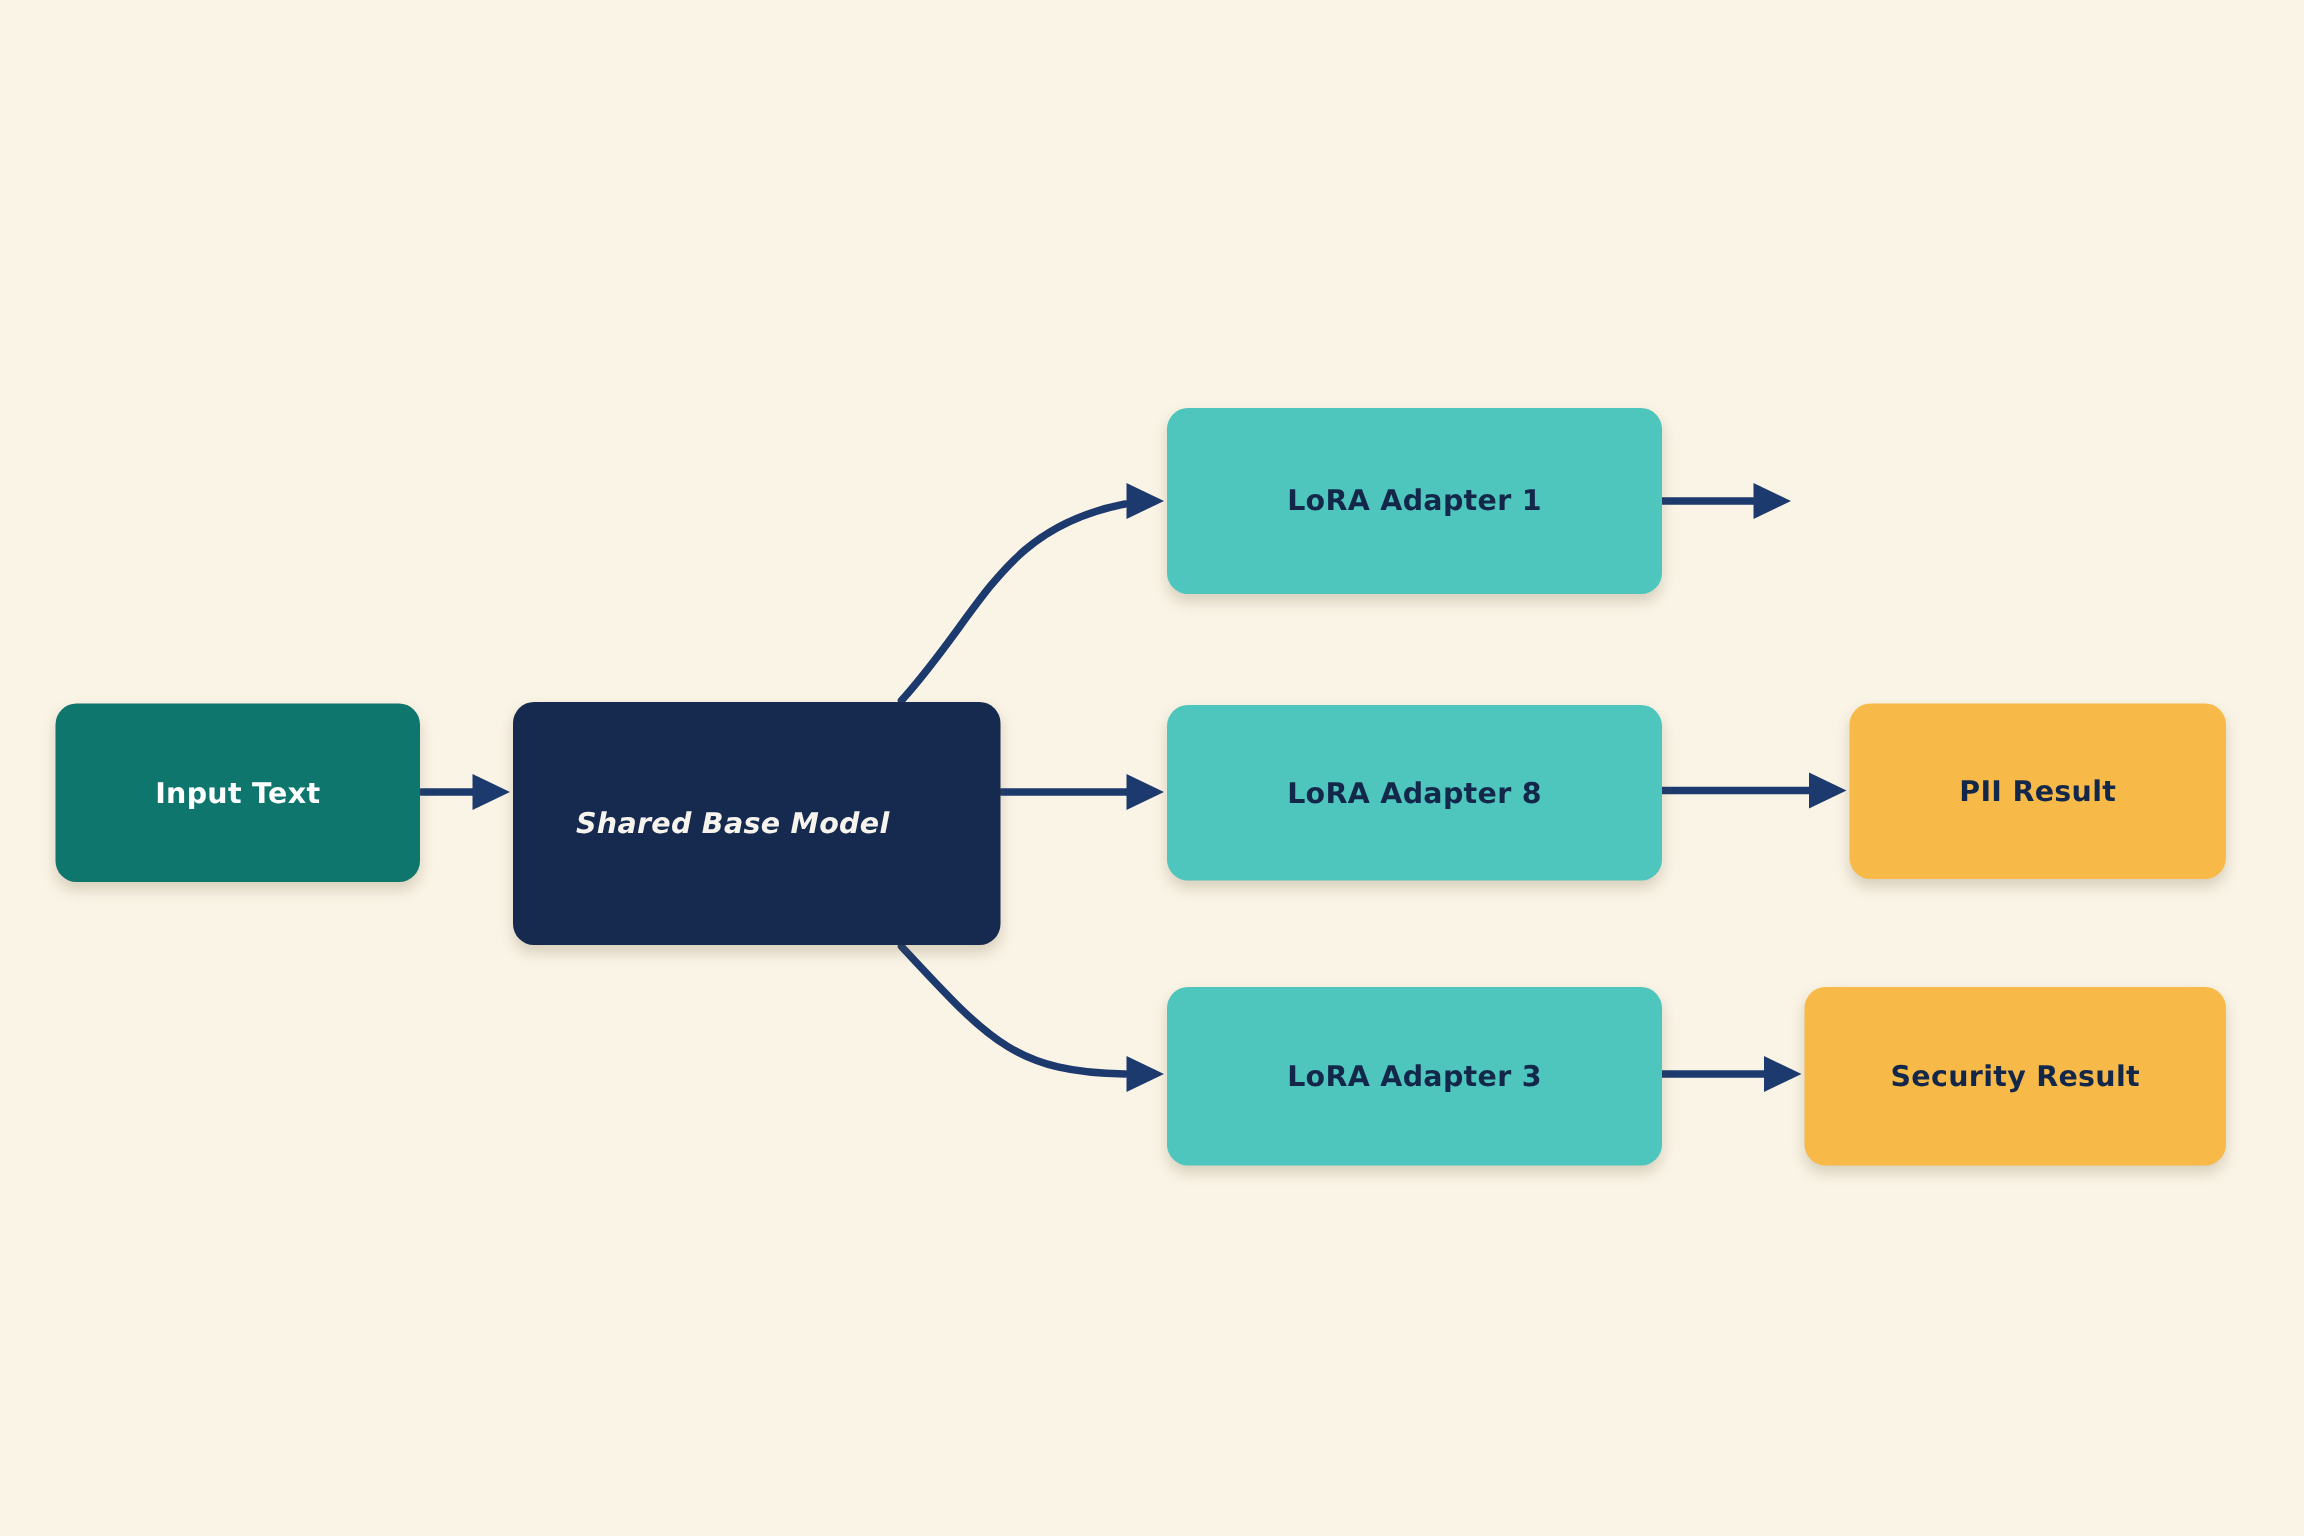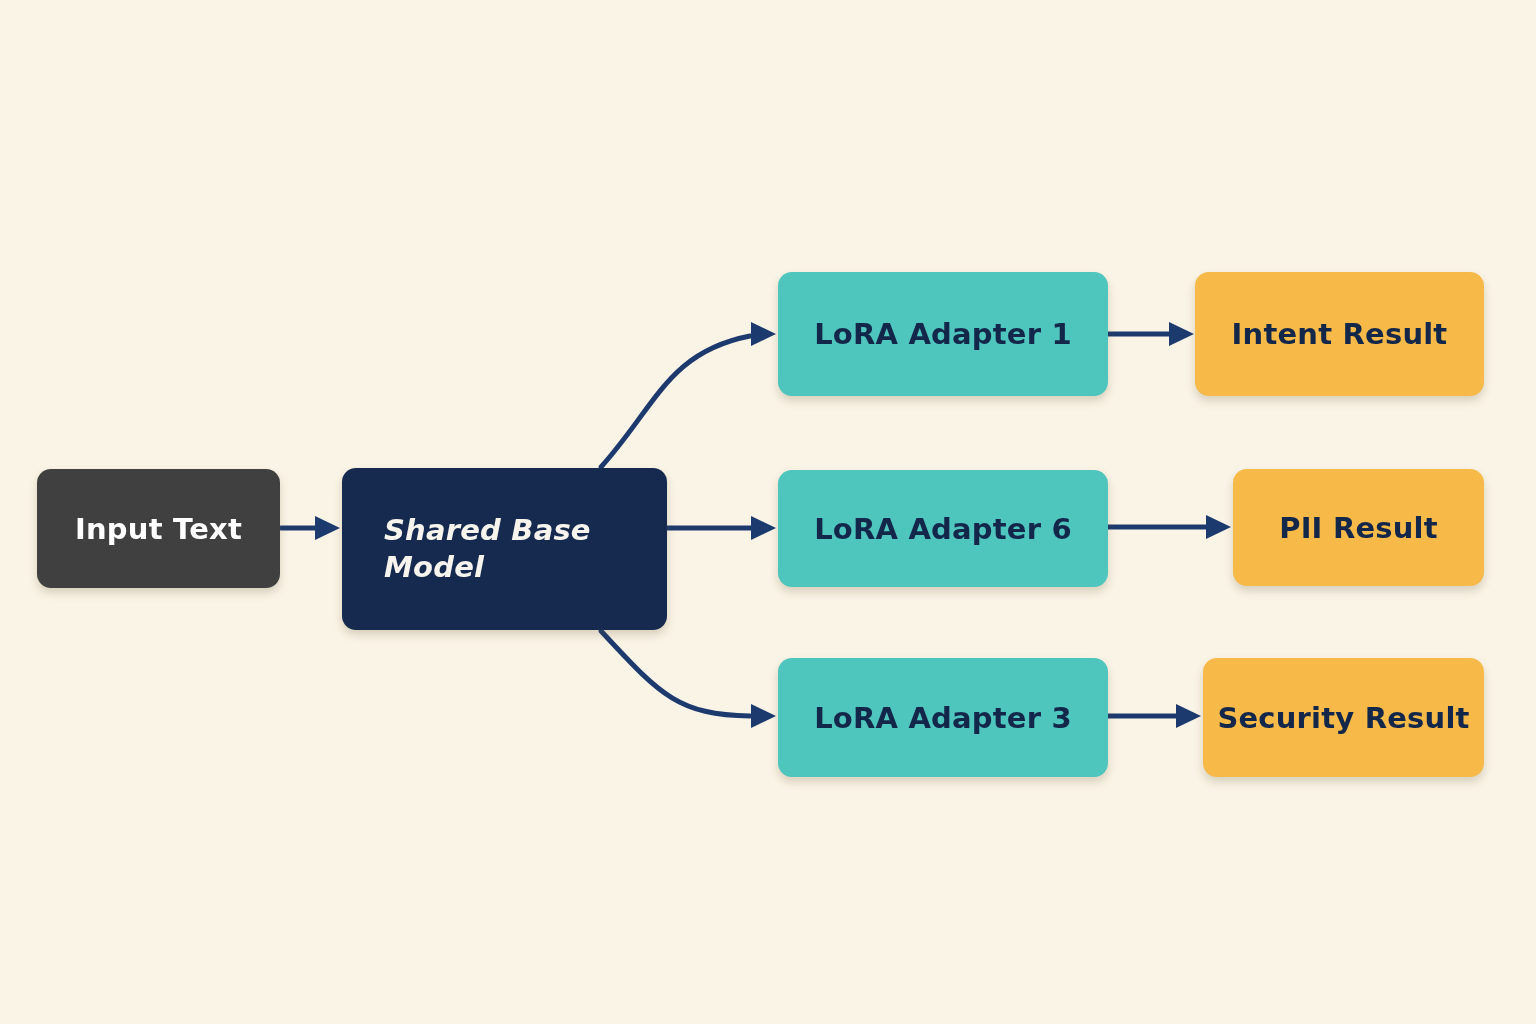--- a/index.html
+++ b/index.html
@@ -16,26 +16,26 @@
     overflow: hidden;
   }
   .node {
     position: absolute;
     display: flex;
     align-items: center;
     justify-content: center;
     border-radius: 14px;
     box-shadow: 0 5px 9px rgba(95, 80, 45, 0.22);
     font-weight: bold;
-    font-size: 29px;
+    font-size: 19px;
     letter-spacing: 0.2px;
     box-sizing: border-box;
     text-align: center;
   }
-  .node-purple { background: #404040; color: #ffffff; }
+  .node-purple { background: #0f766e; color: #ffffff; }
   .node-navy   { background: #162a4f; color: #f7f4ee; }
   .node-teal   { background: #4ec5bd; color: #13274a; }
   .node-yellow { background: #f7ba48; color: #13274a; }
 
   
   #node-input    { left: 37px;   top: 469px; width: 243px; height: 119px; }
   #node-base     { left: 342px;  top: 468px; width: 325px; height: 162px;
                    justify-content: flex-start; padding-left: 42px; text-align: left; }
   #node-base .label-wrap { width: 215px; line-height: 1.28; font-style: italic; }
   #node-adapter1 { left: 778px;  top: 272px; width: 330px; height: 124px; }
@@ -109,30 +109,27 @@
 
   <div id="node-base" class="node node-navy">
     <span class="label-wrap">Shared Base Model</span>
   </div>
 
   <div id="node-adapter1" class="node node-teal">
     <span class="label-wrap">LoRA Adapter 1</span>
   </div>
 
   <div id="node-adapter2" class="node node-teal">
-    <span class="label-wrap">LoRA Adapter 6</span>
+    <span class="label-wrap">LoRA Adapter 8</span>
   </div>
 
   <div id="node-adapter3" class="node node-teal">
     <span class="label-wrap">LoRA Adapter 3</span>
   </div>
 
-  <div id="node-intent" class="node node-yellow">
-    <span class="label-wrap">Intent Result</span>
-  </div>
 
   <div id="node-security" class="node node-yellow">
     <span class="label-wrap">Security Result</span>
   </div>
 
   <div id="node-pii" class="node node-yellow">
     <span class="label-wrap">PII Result</span>
   </div>
 
 </div>

